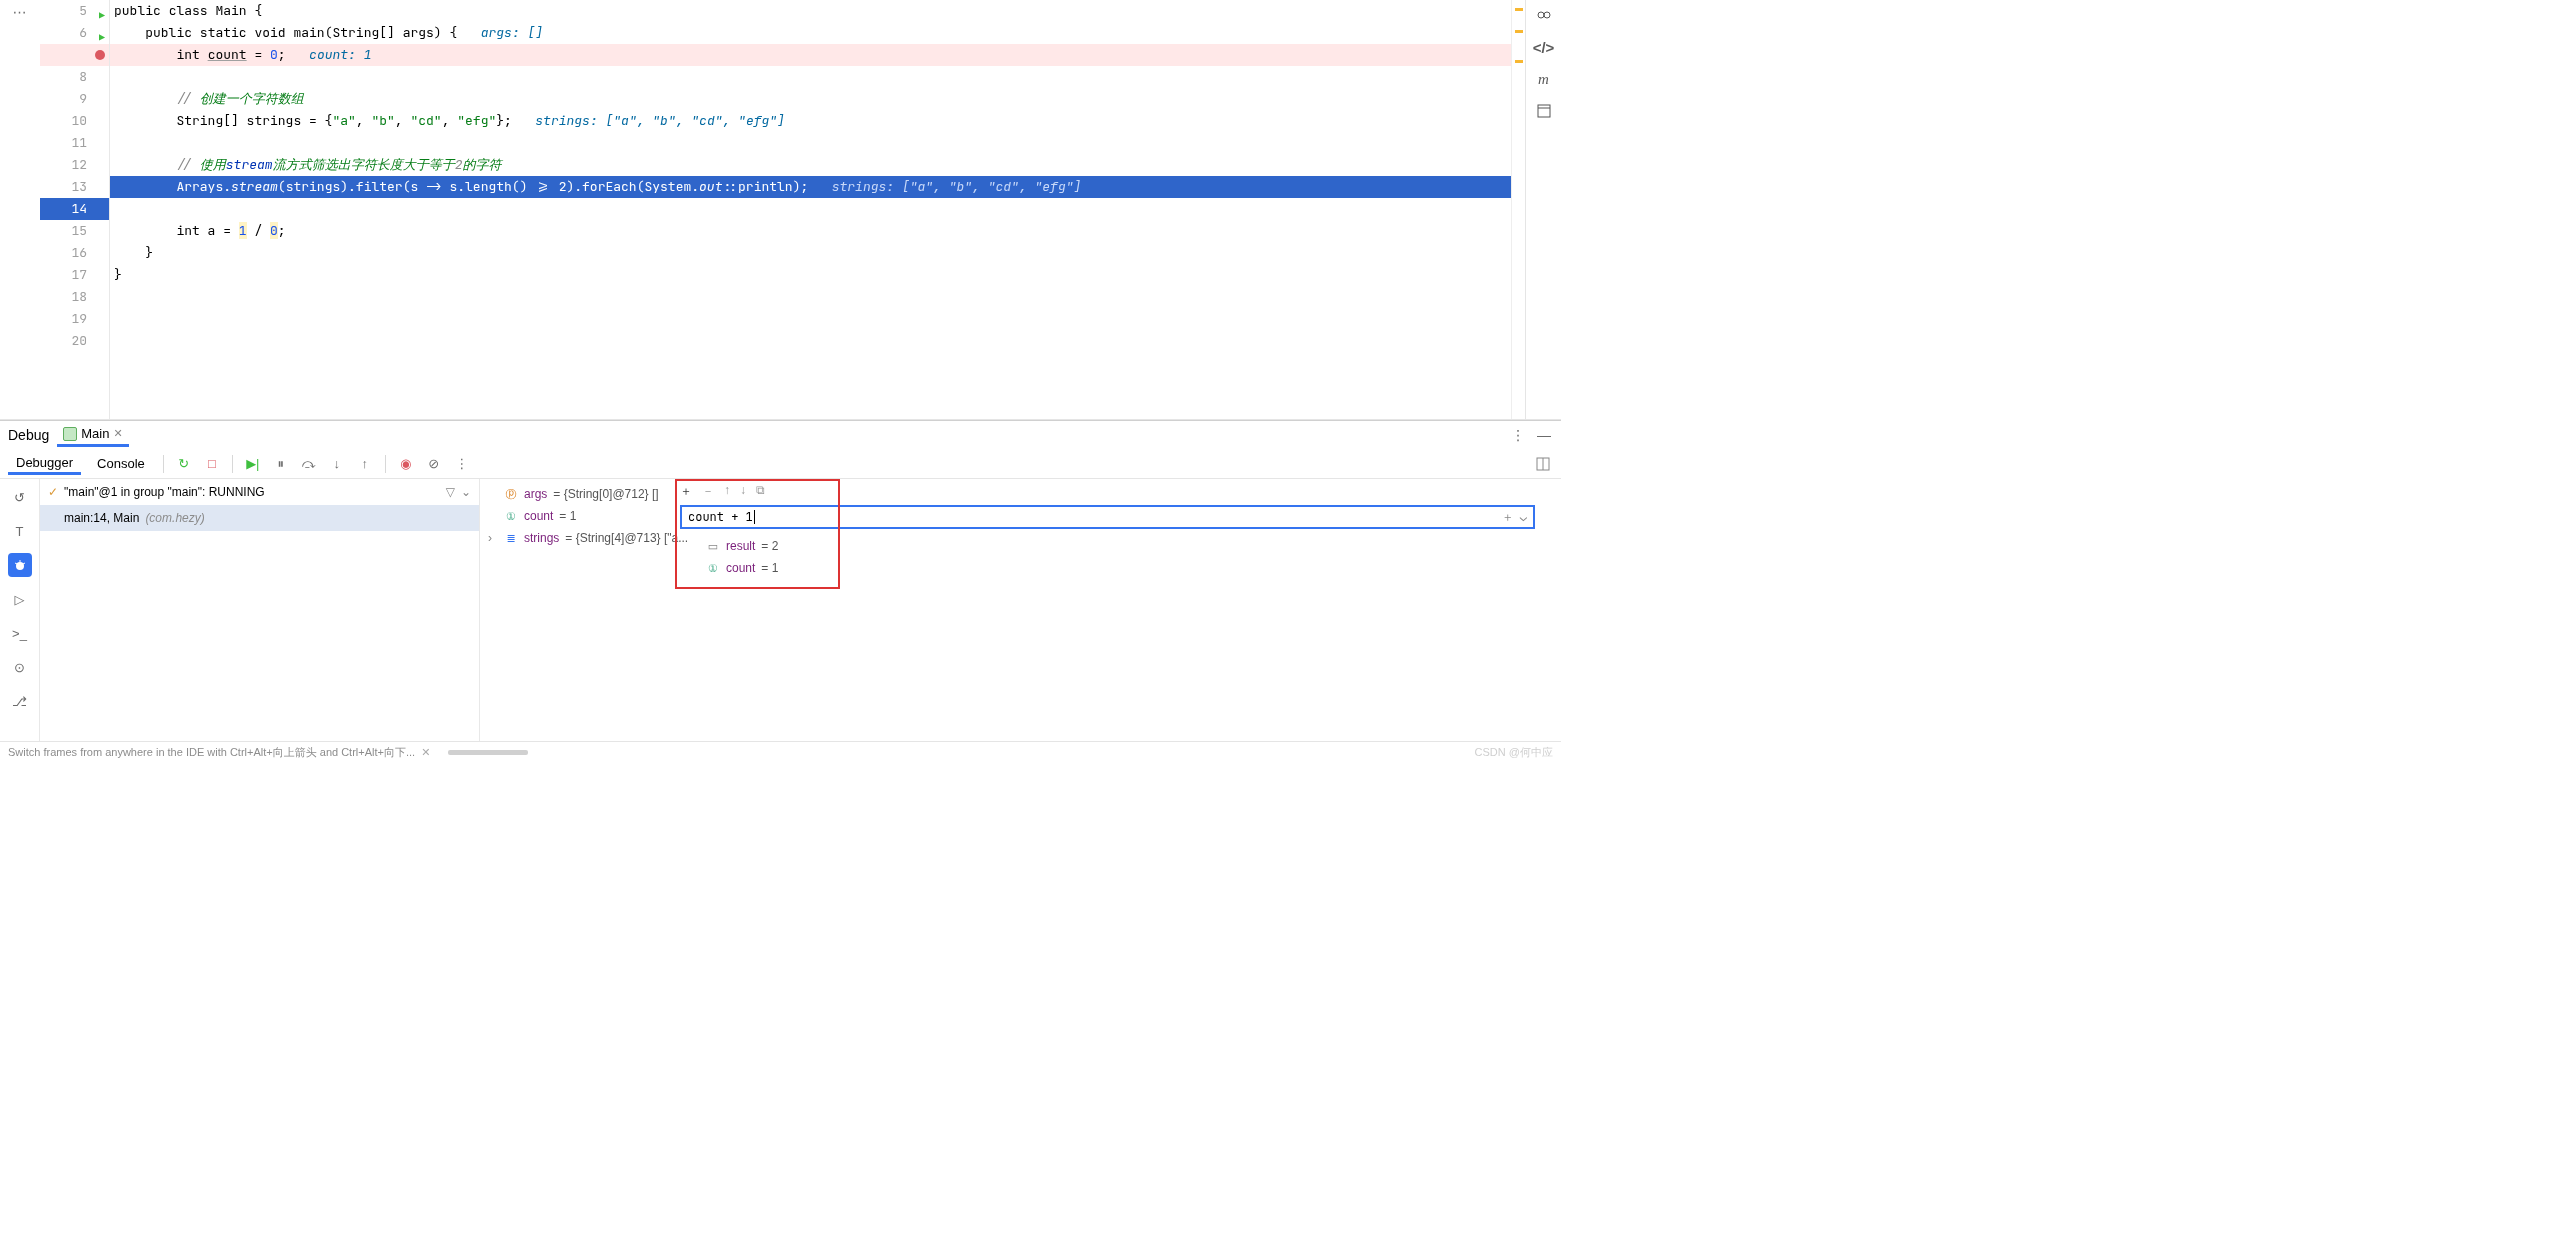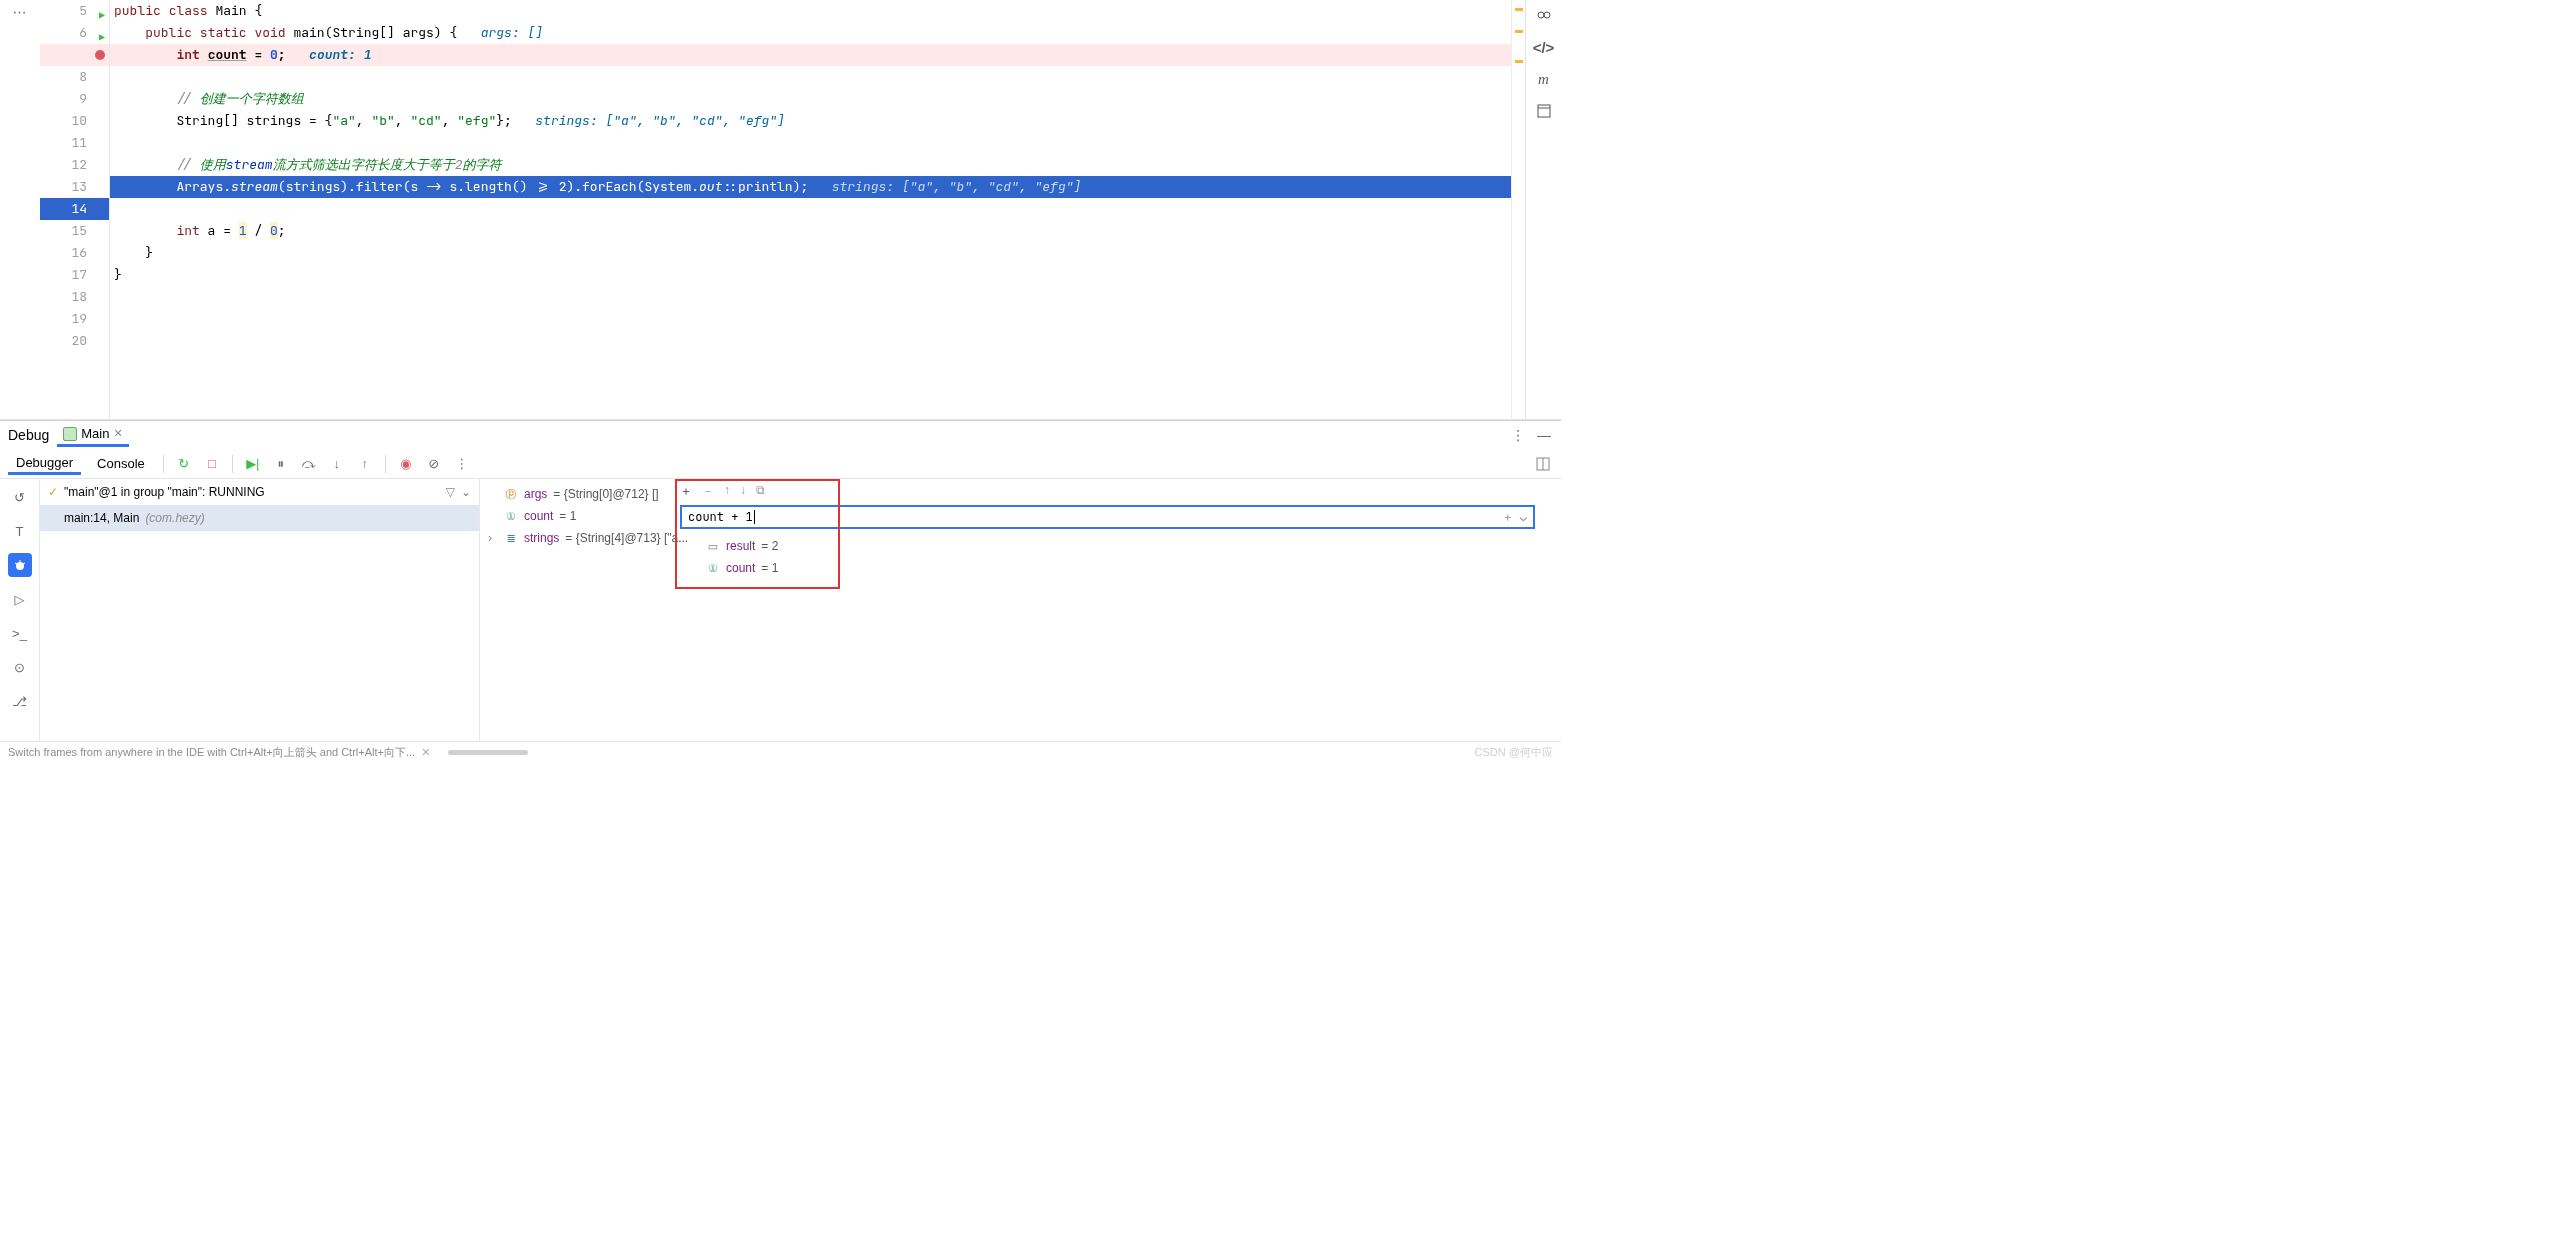--- a/index.html
+++ b/index.html
@@ -14,28 +14,28 @@
   
   .top { flex:0 0 420px; display:flex; border-bottom:1px solid #e5e5e5; }
   .editor-left-tool { width:40px; display:flex; flex-direction:column; align-items:center; padding-top:4px; gap:6px; }
   .dots { color:#6b6b6b; font-size:14px; letter-spacing:1px; }
   .gutter { width:70px; border-right:1px solid #e8e8e8; font-family:"JetBrains Mono","Consolas",monospace; font-size:13px; color:#a0a0a0; text-align:right; }
   .gline { height:22px; line-height:22px; padding-right:22px; position:relative; }
   .gline .tri { position:absolute; right:4px; top:5px; color:#3fbf3f; font-size:10px; }
   .gline .bp { position:absolute; right:4px; top:6px; width:10px; height:10px; border-radius:50%; background:#db5860; }
   .code { flex:1; font-family:"JetBrains Mono","Consolas",monospace; font-size:13px; position:relative; }
   .cline { height:22px; line-height:22px; white-space:pre; padding-left:4px; }
-  .kw { color:#7f1d1d; }
+  .kw { color:#000000; }
   .str { color:#067d17; }
   .num { color:#1750eb; }
   .cmt { color:#8c8c8c; font-style:italic; }
   .cmt-zh { color:#067d17; font-style:italic; }
   .hint { color:#0369a1; font-style:italic; }
   .under { text-decoration:underline; text-decoration-color:#a0a0a0; }
-  .hl-pink { background:#ffe8e8;font-weight:bold; }
+  .hl-pink { background:#ffe8e8; }
   .hl-blue { background:#2f65ca; color:#fff; }
   .hl-blue .kw,.hl-blue .str,.hl-blue .num,.hl-blue .cmt,.hl-blue .hint{ color:#c7d8f9; }
   .hl-yellow { background:#fff3c4; }
   .scroll-right { width:14px; border-left:1px solid #eee; position:relative; }
   .scroll-mark { position:absolute; right:2px; width:8px; height:3px; }
 
   
   .rstrip { width:36px; border-left:1px solid #e5e5e5; display:flex; flex-direction:column; align-items:center; padding-top:6px; gap:14px; color:#5a5a5a; }
   .rstrip .ic { width:18px; height:18px; display:flex; align-items:center; justify-content:center; font-size:15px; }
 

